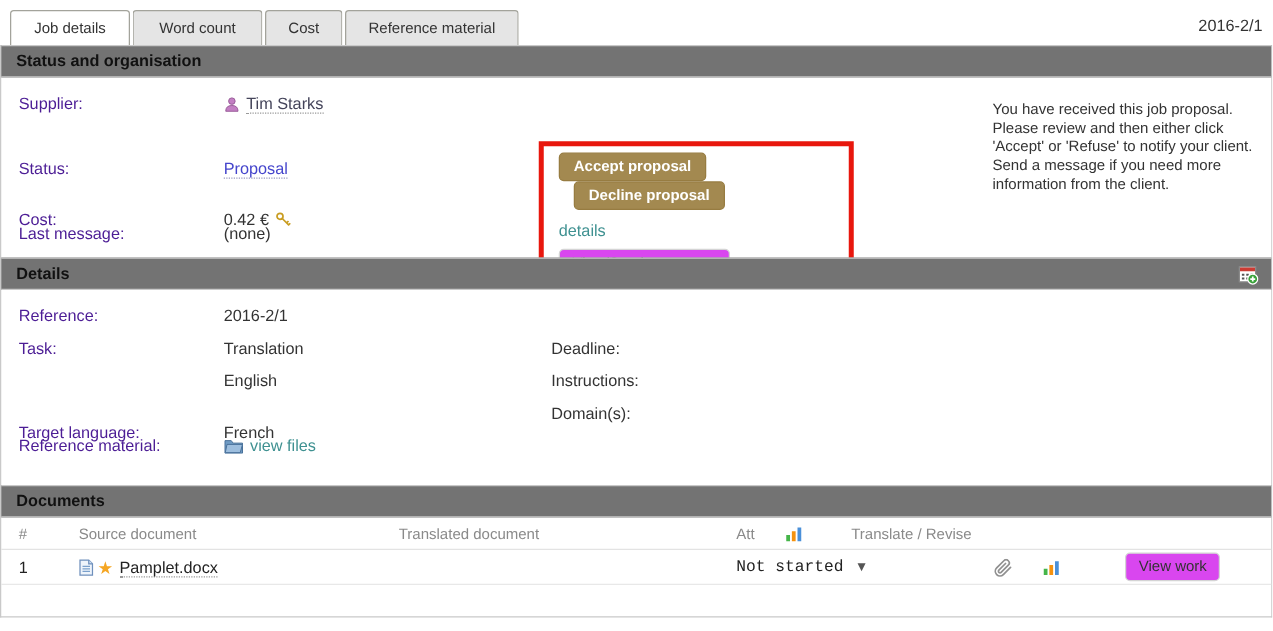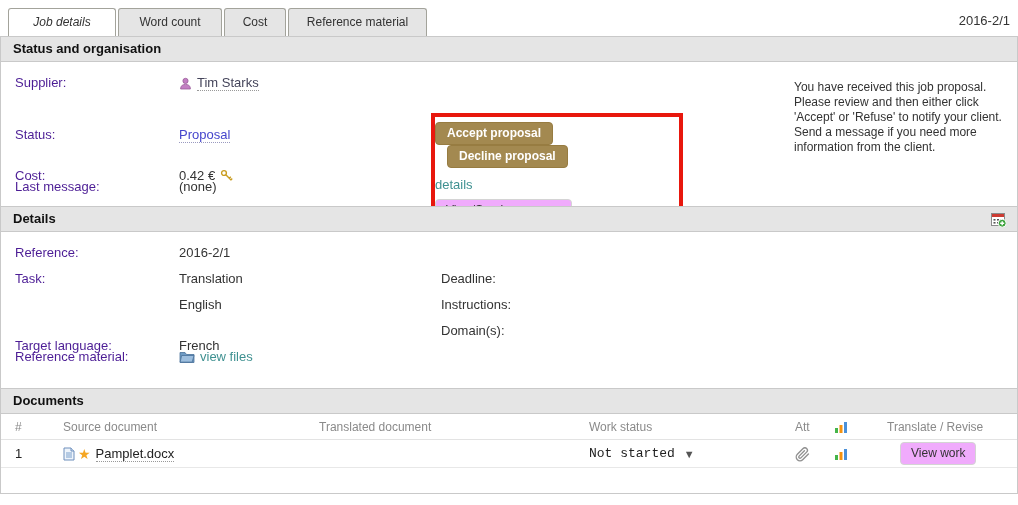--- a/index.html
+++ b/index.html
@@ -7,53 +7,53 @@
   body { font-family:"Liberation Sans", sans-serif; font-size:13px; color:#333; }
   .wrap { position:relative; width:1018px; height:505px; background:#fff; overflow:hidden; }
 
   
   .tabbar { position:absolute; top:0; left:0; width:100%; height:36px; }
   .tabs { position:absolute; left:8px; bottom:0; display:flex; }
   .tab { height:28px; line-height:26px; border:1px solid #a3a39b; border-bottom:none;
          background:#e5e5e5; text-align:center; font-size:12px; color:#333;
          border-radius:3px 3px 0 0; margin-right:2px; cursor:pointer; }
   .tab.active { background:#fff; }
-  .tab-jobdetails { width:108px;font-style:italic; }
+  .tab-jobdetails { width:96px; }
   .tab-wordcount { width:104px; }
   .tab-cost { width:62px; }
   .tab-refmat { width:139px; }
   .refnum { position:absolute; top:13px; right:8px; font-size:13px; color:#333; }
 
   
   .frame { position:absolute; top:36px; left:0; width:1018px; height:458px;
            border-left:1px solid #c9c9c9; border-right:1px solid #c9c9c9; border-bottom:1px solid #c9c9c9;
            background:#fff; }
   .secbar { height:26px; border-top:1px solid #c9c9c9; border-bottom:1px solid #c9c9c9;
-            background:#e5e5e5; font-weight:bold; font-size:13px; line-height:24px; padding:0 12px;
+            background:#737373; font-weight:bold; font-size:13px; line-height:24px; padding:0 12px;
             position:relative; color:#111; }
   .secbar .right-icon { position:absolute; right:10px; top:4px; cursor:pointer; }
 
   
   .status-body { position:relative; height:144px; }
   .flabel { position:absolute; left:14px; width:150px; color:#4c1d95; }
   .fvalue { position:absolute; left:178px; white-space:nowrap; display:flex; align-items:center; gap:5px; }
   .r0 { top:13px; } .r1 { top:39px; } .r2 { top:65px; } .r3 { top:106px; } .r4 { top:117px; }
 
   .tooltip-link { color:#44445a; border-bottom:1px dotted #999; cursor:pointer; }
   .status-link { color:#4545cc; border-bottom:1px dotted #9a9ac0; cursor:pointer; }
   .teal-link { color:#3f9191; cursor:pointer; text-decoration:none; }
 
   .redbox { position:absolute; left:430px; top:51px; width:252px; height:104px;
-            border:4px solid #e8170d; padding:5px 0; }
+            border:4px solid #e8170d; padding:5px 12px; }
   .btn-brown { display:inline-block; background:#a38950; border:1px solid #977c41; color:#fff;
                font-weight:bold; font-size:12px; padding:3px 11px 4px; border-radius:4px; cursor:pointer;
                font-family:"Liberation Sans", sans-serif; }
   .btn-brown + .btn-brown { margin-left:12px; }
   .redbox .details-link { display:inline-block; margin-top:9px; font-size:13px; }
-  .btn-gray { display:inline-block; background:#f0abfc; border:1px solid #d4d4d4; color:#333;
+  .btn-gray { display:inline-block; background:#d946ef; border:1px solid #d4d4d4; color:#333;
               font-size:12px; padding:3px 10px 4px; border-radius:4px; cursor:pointer; margin-top:7px;
               font-family:"Liberation Sans", sans-serif; }
   .notice { position:absolute; left:793px; top:18px; width:222px; font-size:12px; line-height:15px; color:#333; }
 
   
   .details-body { position:relative; height:156px; }
   .dlabel-right { position:absolute; left:440px; color:#333; }
   .dr0 { top:39px; } .dr1 { top:65px; } .dr2 { top:91px; }
 
   
@@ -194,21 +194,20 @@
     </div>
 
     <div class="secbar">
       <span>Documents</span>
     </div>
 
     <div class="trow thead">
       <div class="c-num">#</div>
       <div class="c-src">Source document</div>
       <div class="c-trn">Translated document</div>
-      <div class="c-wst">Work status</div>
       <div class="c-att">Att</div>
       <div class="c-chart">
         <span class="icon">
           <svg width="14" height="13" viewBox="0 0 14 13">
               <rect x="1" y="7" width="3" height="5" fill="#45b549"></rect>
               <rect x="5.5" y="4" width="3" height="8" fill="#f5920f"></rect>
               <rect x="10" y="1" width="3" height="11" fill="#4a90d9"></rect>
             </svg>
         </span>
       </div>

